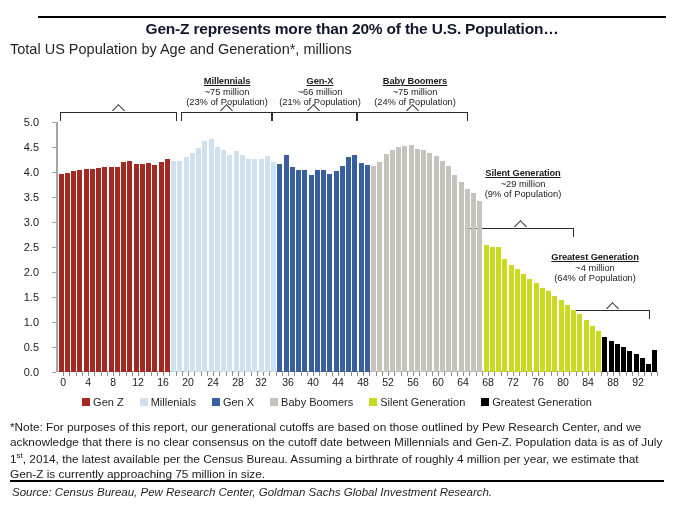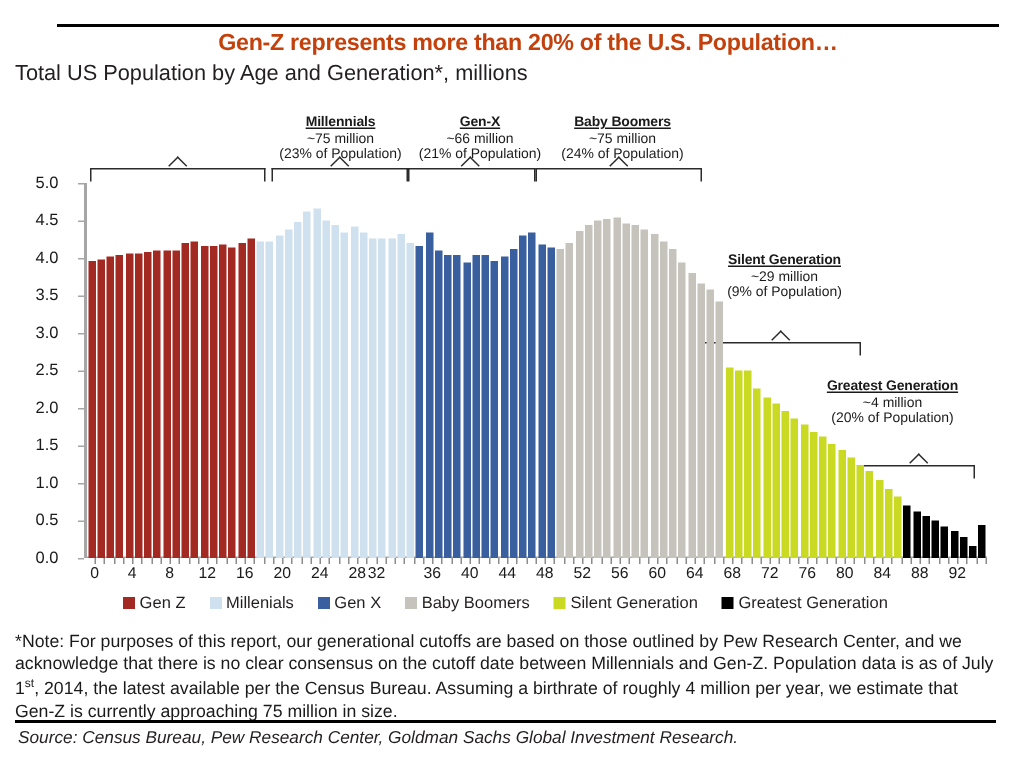--- a/index.html
+++ b/index.html
@@ -33,21 +33,21 @@
   }
   .title {
     position: absolute;
     left: 38px;
     right: 8px;
     top: 20px;
     text-align: center;
     font-size: 15.5px;
     font-weight: bold;
     letter-spacing: -0.2px;
-    color: #c2410c;
+    color: #0f172a;
     white-space: nowrap;
   }
   .subtitle {
     position: absolute;
     left: 10px;
     top: 41px;
     font-size: 14.5px;
     color: #231f20;
     white-space: nowrap;
   }
@@ -236,21 +236,21 @@
     <span class="gsub">(24% of Population)</span>
   </div>
   <div class="gen-ann" style="left:465px; top:168px; width:116px;">
     <span class="gname">Silent Generation</span>
     <span class="gsub">~29 million</span>
     <span class="gsub">(9% of Population)</span>
   </div>
   <div class="gen-ann" style="left:531px; top:252px; width:128px;">
     <span class="gname">Greatest Generation</span>
     <span class="gsub">~4 million</span>
-    <span class="gsub">(20% of Population)</span>
+    <span class="gsub">(64% of Population)</span>
   </div>
 
   <div>
     <div class="brace" style="left:60px; top:112px; width:117px;"></div>
     <div class="brace-arrow" style="left:114px; top:106px;"></div>
   </div>
   <div>
     <div class="brace" style="left:181px; top:112px; width:92px;"></div>
     <div class="brace-arrow" style="left:222px; top:106px;"></div>
   </div>
@@ -496,21 +496,21 @@
       <div class="xtick" style="left: 592.625px;"></div>
       <div class="xtick" style="left: 598.875px;"></div>
       <div class="xlab" style="left: 5.125px;">0</div>
       <div class="xlab" style="left: 30.125px;">4</div>
       <div class="xlab" style="left: 55.125px;">8</div>
       <div class="xlab" style="left: 80.125px;">12</div>
       <div class="xlab" style="left: 105.125px;">16</div>
       <div class="xlab" style="left: 130.125px;">20</div>
       <div class="xlab" style="left: 155.125px;">24</div>
       <div class="xlab" style="left: 180.125px;">28</div>
-      <div class="xlab" style="left: 193px;">32</div>
+      <div class="xlab" style="left: 203px;">32</div>
       <div class="xlab" style="left: 230.125px;">36</div>
       <div class="xlab" style="left: 255.125px;">40</div>
       <div class="xlab" style="left: 280.125px;">44</div>
       <div class="xlab" style="left: 305.125px;">48</div>
       <div class="xlab" style="left: 330.125px;">52</div>
       <div class="xlab" style="left: 355.125px;">56</div>
       <div class="xlab" style="left: 380.125px;">60</div>
       <div class="xlab" style="left: 405.125px;">64</div>
       <div class="xlab" style="left: 430.125px;">68</div>
       <div class="xlab" style="left: 455.125px;">72</div>

